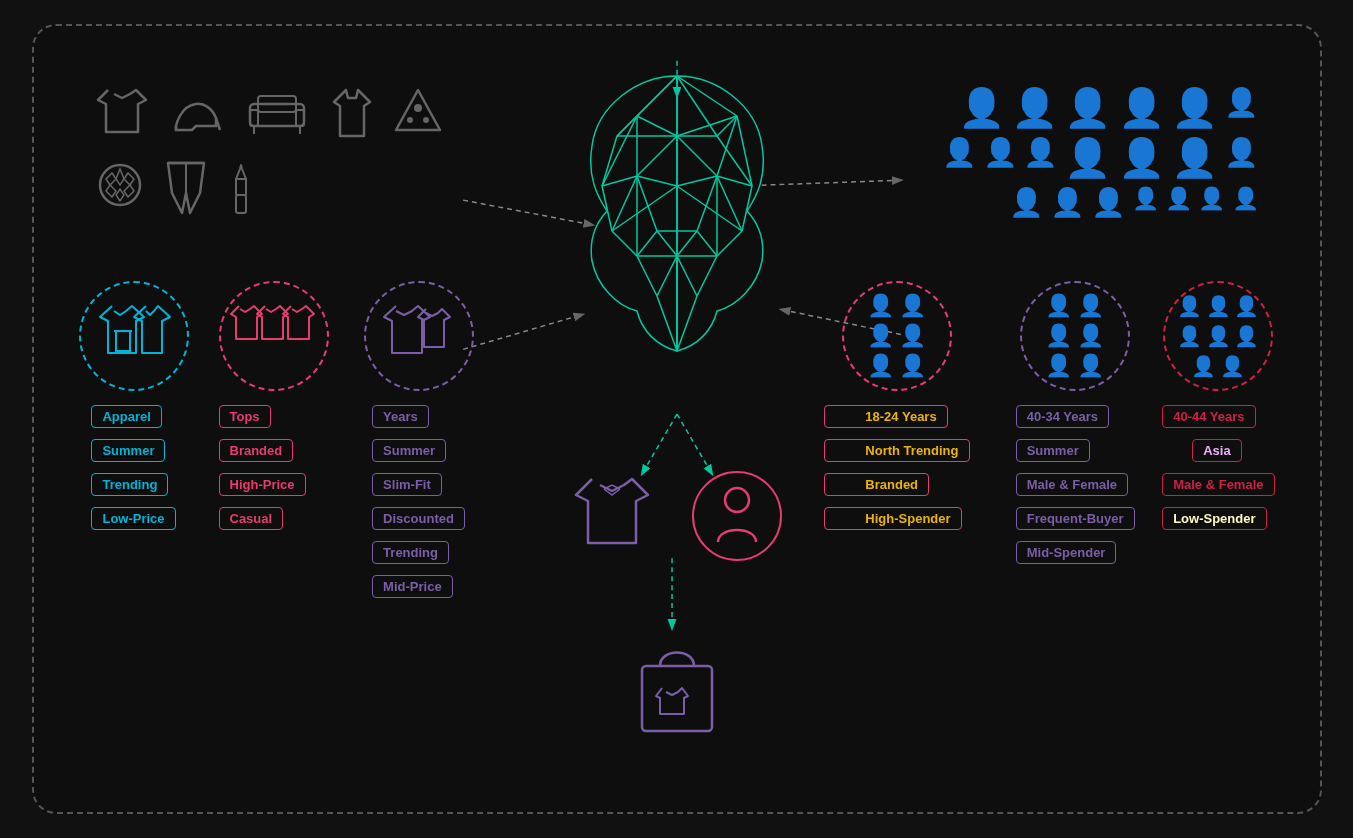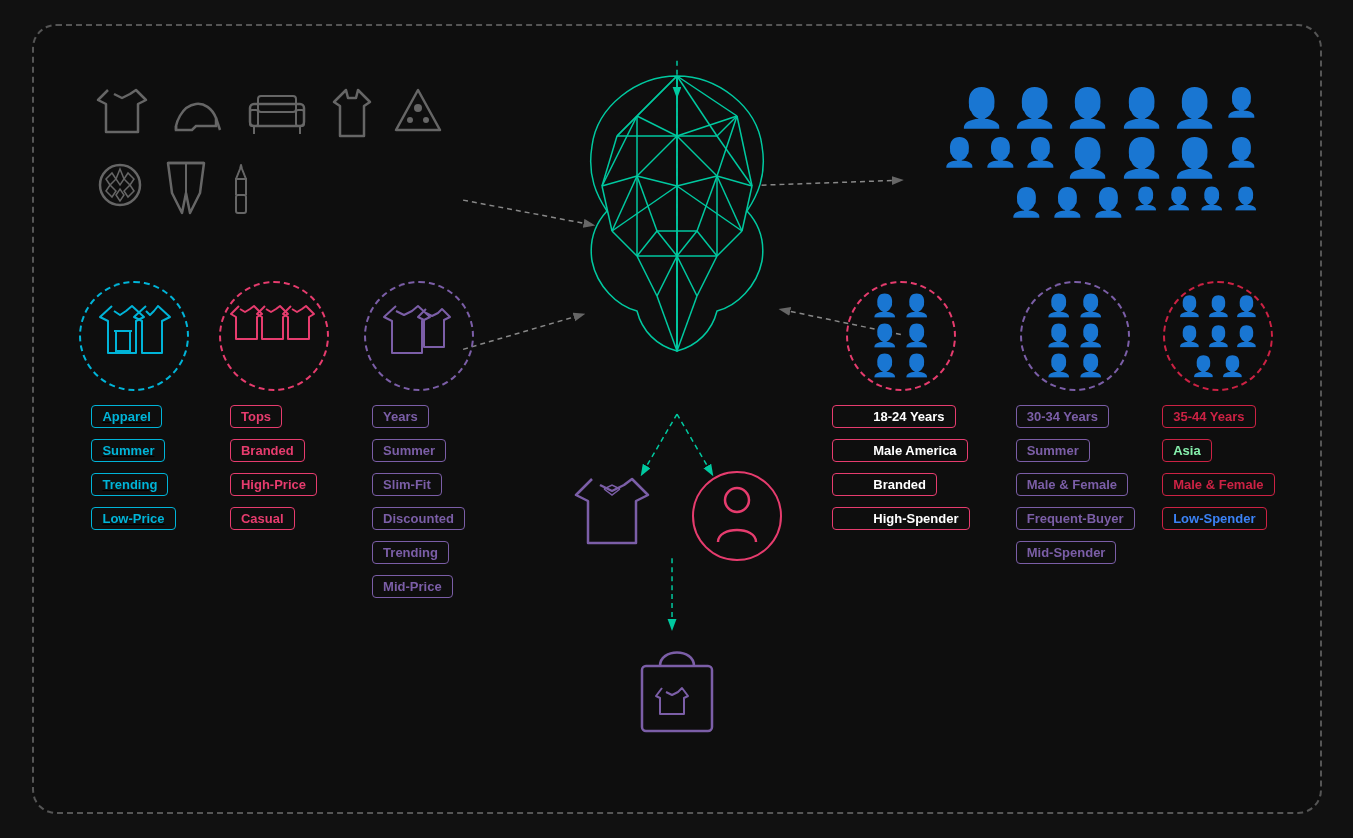--- a/index.html
+++ b/index.html
@@ -62,21 +62,21 @@
       border-radius: 4px;
       padding: 3px 10px;
       font-size: 13px;
       font-weight: 600;
       margin-bottom: 5px;
       white-space: nowrap;
     }
     .tag-blue { color: #00b4d8; border-color: #00b4d8; background: transparent; }
     .tag-red { color: #e63c6e; border-color: #e63c6e; background: transparent; }
     .tag-purple { color: #7b5ea7; border-color: #7b5ea7; background: transparent; }
-    .tag-pink { color: #ffffff; border-color: #e63c6e; background: transparent; padding-left: 40px; }
+    .tag-pink { color: #eab308; border-color: #e63c6e; background: transparent; padding-left: 40px; }
 
     .tags-col {
       display: flex;
       flex-direction: column;
       gap: 6px;
       align-items: flex-start;
     }
 
     
     .center-shirt {
@@ -296,21 +296,21 @@
       </svg>
     </div>
     <div class="tags-col">
       <span class="tag tag-blue">Apparel</span>
       <span class="tag tag-blue">Summer</span>
       <span class="tag tag-blue">Trending</span>
       <span class="tag tag-blue">Low-Price</span>
     </div>
   </div>
 
-  <div style="position:absolute; top:255px; left:185px; display:flex; flex-direction:column; align-items:center; gap:14px;">
+  <div style="position:absolute; top:255px; left:185px; display:flex; flex-direction:column; align-items:flex-start; gap:14px;">
     <div class="product-circle circle-red">
       <svg width="90" height="70" viewBox="0 0 90 70" fill="none" stroke="#e63c6e" stroke-width="2">
 
         <polyline points="10,5 2,13 7,16 7,38 28,38 28,16 33,13 25,5 21,8 16,11 11,8" stroke-linejoin="round"></polyline>
         <polyline points="36,5 28,13 33,16 33,38 54,38 54,16 59,13 51,5 47,8 42,11 37,8" stroke-linejoin="round"></polyline>
         <polyline points="62,5 54,13 59,16 59,38 80,38 80,16 85,13 77,5 73,8 68,11 63,8" stroke-linejoin="round"></polyline>
       </svg>
     </div>
     <div class="tags-col">
       <span class="tag tag-red">Tops</span>
@@ -393,56 +393,56 @@
     <div class="seg-circle seg-pink">
       <span style="font-size:22px;color:#e63c6e;">👤</span>
       <span style="font-size:22px;color:#e63c6e;">👤</span>
       <span style="font-size:22px;color:#e63c6e;">👤</span>
       <span style="font-size:22px;color:#e63c6e;">👤</span>
       <span style="font-size:22px;color:#e63c6e;">👤</span>
       <span style="font-size:22px;color:#e63c6e;">👤</span>
     </div>
     <div class="tags-col">
       <span class="tag tag-pink">18-24 Years</span>
-      <span class="tag tag-pink">Male America</span>
+      <span class="tag tag-pink">North Trending</span>
       <span class="tag tag-pink">Branded</span>
       <span class="tag tag-pink">High-Spender</span>
     </div>
   </div>
 
   <div style="position:absolute; top:255px; right:185px; display:flex; flex-direction:column; align-items:center; gap:14px;">
     <div class="seg-circle seg-purple">
       <span style="font-size:22px;color:#7b5ea7;">👤</span>
       <span style="font-size:22px;color:#7b5ea7;">👤</span>
       <span style="font-size:22px;color:#7b5ea7;">👤</span>
       <span style="font-size:22px;color:#7b5ea7;">👤</span>
       <span style="font-size:22px;color:#7b5ea7;">👤</span>
       <span style="font-size:22px;color:#7b5ea7;">👤</span>
     </div>
     <div class="tags-col">
-      <span class="tag tag-purple">30-34 Years</span>
+      <span class="tag tag-purple">40-34 Years</span>
       <span class="tag tag-purple">Summer</span>
       <span class="tag tag-purple">Male &amp; Female</span>
       <span class="tag tag-purple">Frequent-Buyer</span>
       <span class="tag tag-purple">Mid-Spender</span>
     </div>
   </div>
 
   <div style="position:absolute; top:255px; right:45px; display:flex; flex-direction:column; align-items:center; gap:14px;">
     <div class="seg-circle seg-dark-red" style="border-color:#cc2244;">
       <span style="font-size:20px;color:#cc2244;">👤</span>
       <span style="font-size:20px;color:#cc2244;">👤</span>
       <span style="font-size:20px;color:#cc2244;">👤</span>
       <span style="font-size:20px;color:#cc2244;">👤</span>
       <span style="font-size:20px;color:#cc2244;">👤</span>
       <span style="font-size:20px;color:#cc2244;">👤</span>
       <span style="font-size:20px;color:#cc2244;">👤</span>
       <span style="font-size:20px;color:#cc2244;">👤</span>
     </div>
     <div class="tags-col">
-      <span class="tag" style="color:#cc2244;border-color:#cc2244;">35-44 Years</span>
-      <span class="tag" style="color:#86efac;border-color:#cc2244;">Asia</span>
+      <span class="tag" style="color:#cc2244;border-color:#cc2244;">40-44 Years</span>
+      <span class="tag" style="color:#f0abfc;border-color:#cc2244;margin-left:30px;">Asia</span>
       <span class="tag" style="color:#cc2244;border-color:#cc2244;">Male &amp; Female</span>
-      <span class="tag" style="color:#3b82f6;border-color:#cc2244;">Low-Spender</span>
+      <span class="tag" style="color:#fef9c3;border-color:#cc2244;">Low-Spender</span>
     </div>
   </div>
 
 </div>
 
 </body></html>

